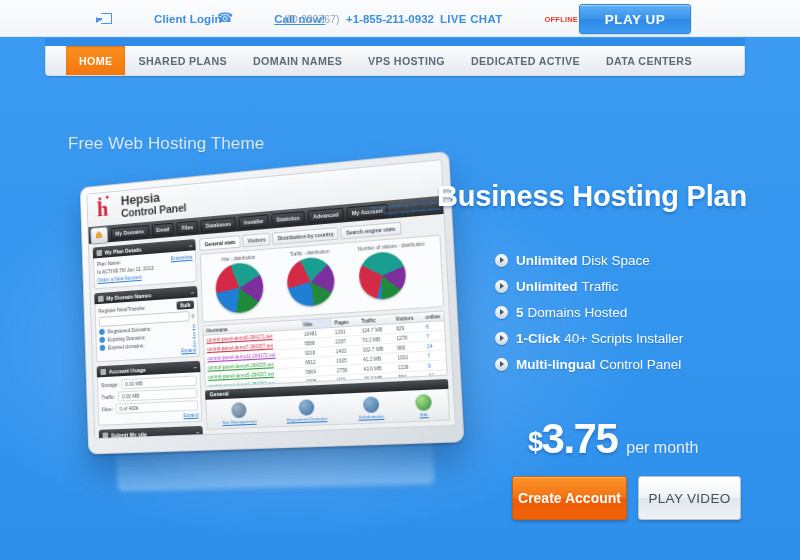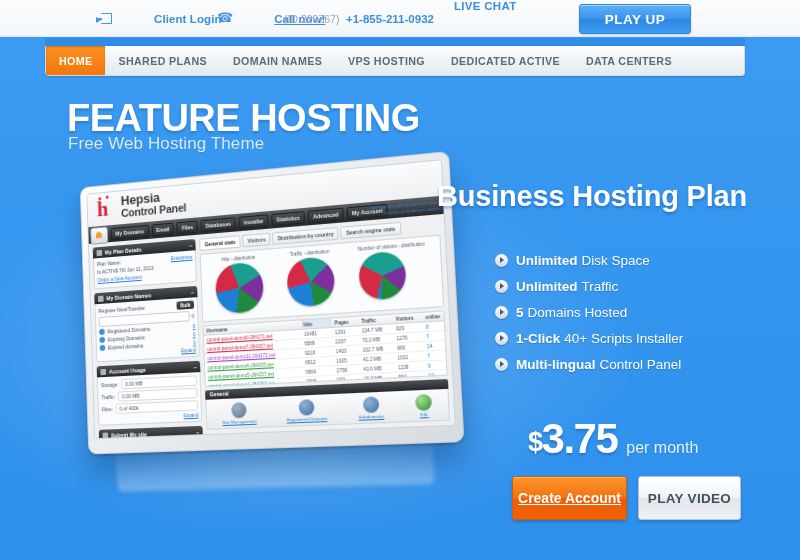--- a/index.html
+++ b/index.html
@@ -31,21 +31,21 @@
   .tb-item{
     position:absolute;top:0;height:37px;display:flex;align-items:center;
     white-space:nowrap;font-size:11.5px;gap:36px;
   }
   #client-login{left:51px;}
   #client-login .lbl{color:#3b8fe0;font-weight:bold;letter-spacing:.1px;}
   #call-now{left:167px;}
   #call-now .lbl{color:#3b8fe0;font-weight:bold;text-decoration:underline;}
   #call-id{left:234px;color:#9aa6b2;font-size:10.5px;}
   #phone{left:296px;color:#3b8fe0;font-weight:bold;font-size:11.5px;}
-  #live-chat{left:404px;flex-direction:column;}
+  #live-chat{left:390px;}
   #live-chat .lbl{color:#3b8fe0;font-weight:bold;letter-spacing:.3px;}
   #live-chat .state{
     color:#e8392e;font-size:7.5px;font-weight:bold;margin-left:6px;
     letter-spacing:.2px;position:relative;top:1px;
   }
   
   .icon-login{
     width:11px;height:11px;margin-right:6px;position:relative;
     border:1.6px solid #4a94e4;border-left:none;border-radius:1px;
     box-sizing:border-box;
@@ -90,20 +90,21 @@
   }
   .navitem{
     display:flex;align-items:center;padding:0 13px;
     font-size:10.7px;font-weight:bold;color:#5b6b7a;
     letter-spacing:.35px;white-space:nowrap;cursor:pointer;
   }
   .navitem.active{
     background:linear-gradient(180deg,#fb9022 0%,#f4770d 100%);
     color:#fff;
     box-shadow:0 1px 2px rgba(0,0,0,.18) inset;
+    margin-left:20px;
   }
 
   
   #hero-title{
     position:absolute;left:67px;top:97px;
     font-size:38px;font-weight:bold;color:#ffffff;
     letter-spacing:-.5px;
     font-family:"Liberation Sans", sans-serif;
     transform:scaleX(1.0);
     text-shadow:0 2px 3px rgba(0,60,130,.30);
@@ -152,26 +153,25 @@
     text-shadow:0 1px 1px rgba(0,50,120,.22);
   }
 
   #cta-row{position:absolute;left:512px;top:476px;display:flex;gap:11px;}
   #create-account{
     width:113px;height:42px;border-radius:3px;border:1px solid #d35c07;
     background:linear-gradient(180deg,#fa9429 0%,#f47414 48%,#ef5c06 52%,#f0620a 100%);
     color:#fff;font-weight:bold;font-size:14px;
     display:flex;align-items:center;justify-content:center;cursor:pointer;
     box-shadow:0 1px 0 rgba(255,255,255,.35) inset,0 2px 3px rgba(0,0,0,.2);
-    text-decoration:underline;
   }
   #play-video{
     width:101px;height:42px;border-radius:3px;border:1px solid #b9c3cc;
     background:linear-gradient(180deg,#ffffff 0%,#f0f3f6 48%,#e2e7ec 52%,#eef1f5 100%);
-    color:#40505e;font-weight:bold;font-size:13.5px;letter-spacing:.3px;
+    color:#40505e;font-weight:normal;font-size:13.5px;letter-spacing:.3px;
     display:flex;align-items:center;justify-content:center;cursor:pointer;
     box-shadow:0 1px 0 rgba(255,255,255,.7) inset,0 2px 3px rgba(0,0,0,.18);
   }
 
   
   #cp-stage{
     position:absolute;left:84px;top:186px;width:380px;height:280px;
     perspective:1200px;
   }
   #cp-glow{
@@ -335,21 +335,20 @@
     <div id="nav">
       <div class="navitem active">HOME</div>
       <div class="navitem">SHARED PLANS</div>
       <div class="navitem">DOMAIN NAMES</div>
       <div class="navitem">VPS HOSTING</div>
       <div class="navitem">DEDICATED ACTIVE</div>
       <div class="navitem">DATA CENTERS</div>
     </div>
   </div>
 
-  <div id="hero-title">FEATURE HOSTING</div>
   <div id="hero-sub">Free Web Hosting Theme</div>
 
   <div id="cp-stage">
     <div id="cp-glow"></div>
     <div id="cp-frame">
       <div id="cp-screen">
 
         <div id="cp-brand">
           <div id="cp-logo-mark">h</div>
           <div id="cp-brand-text">

